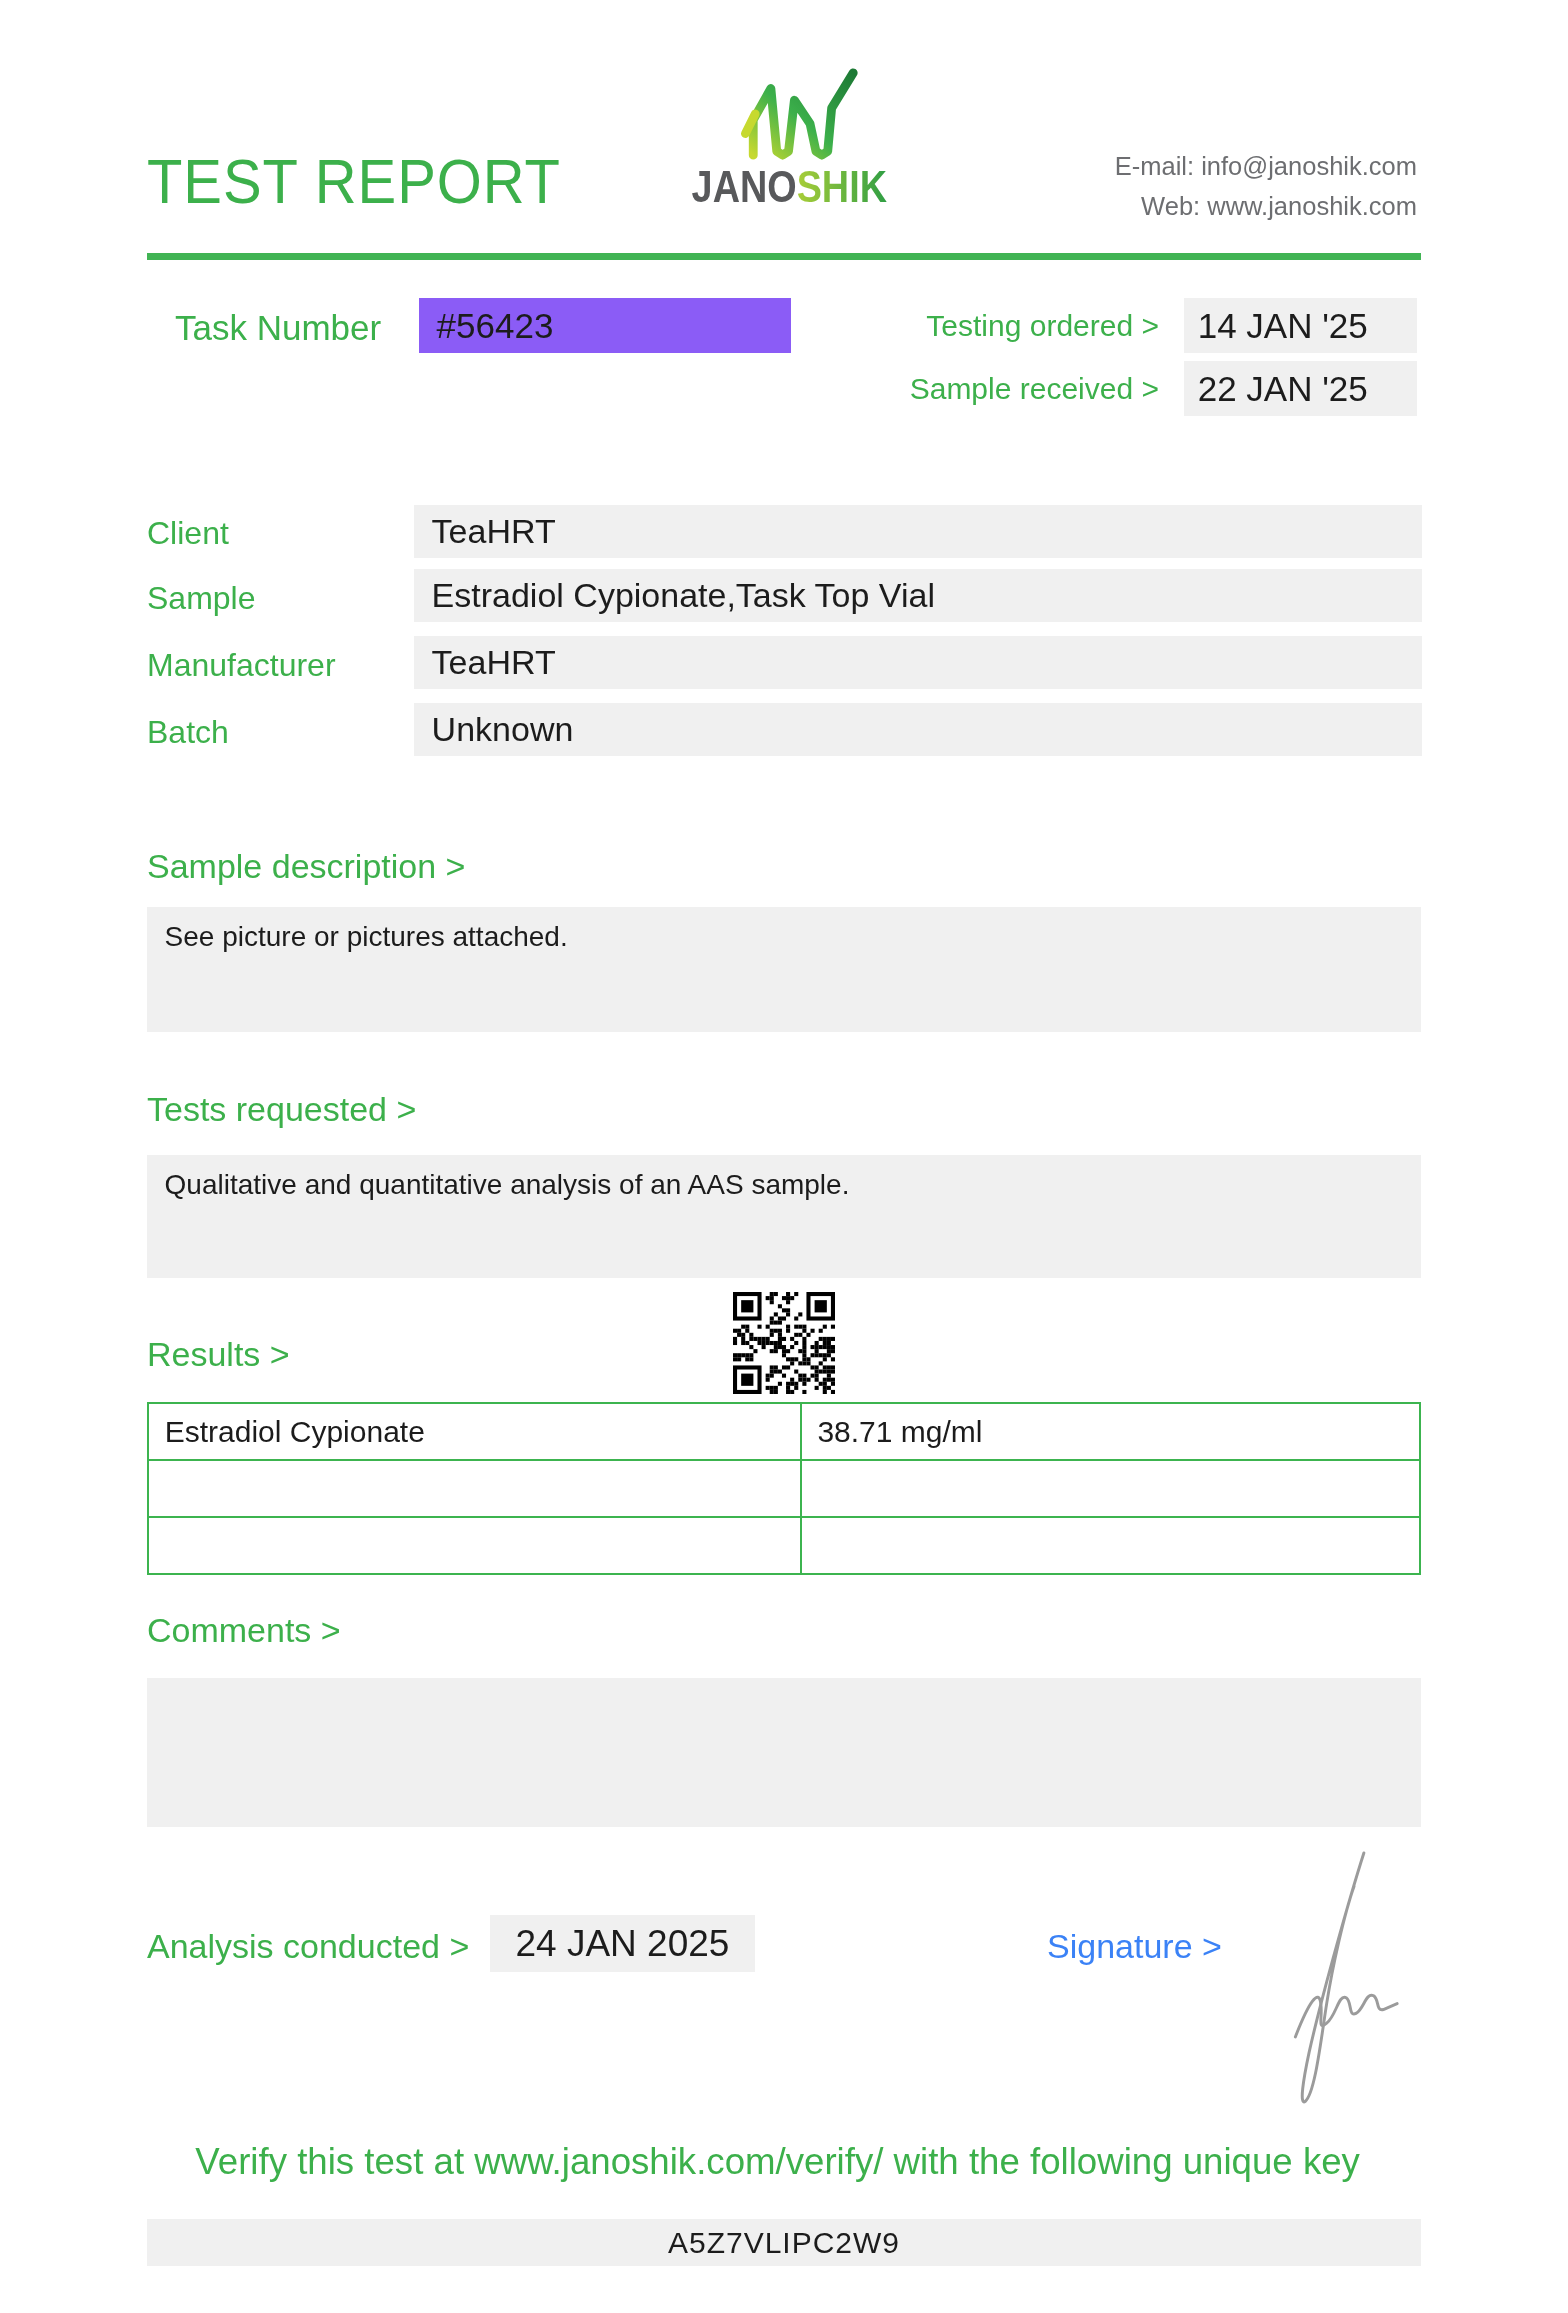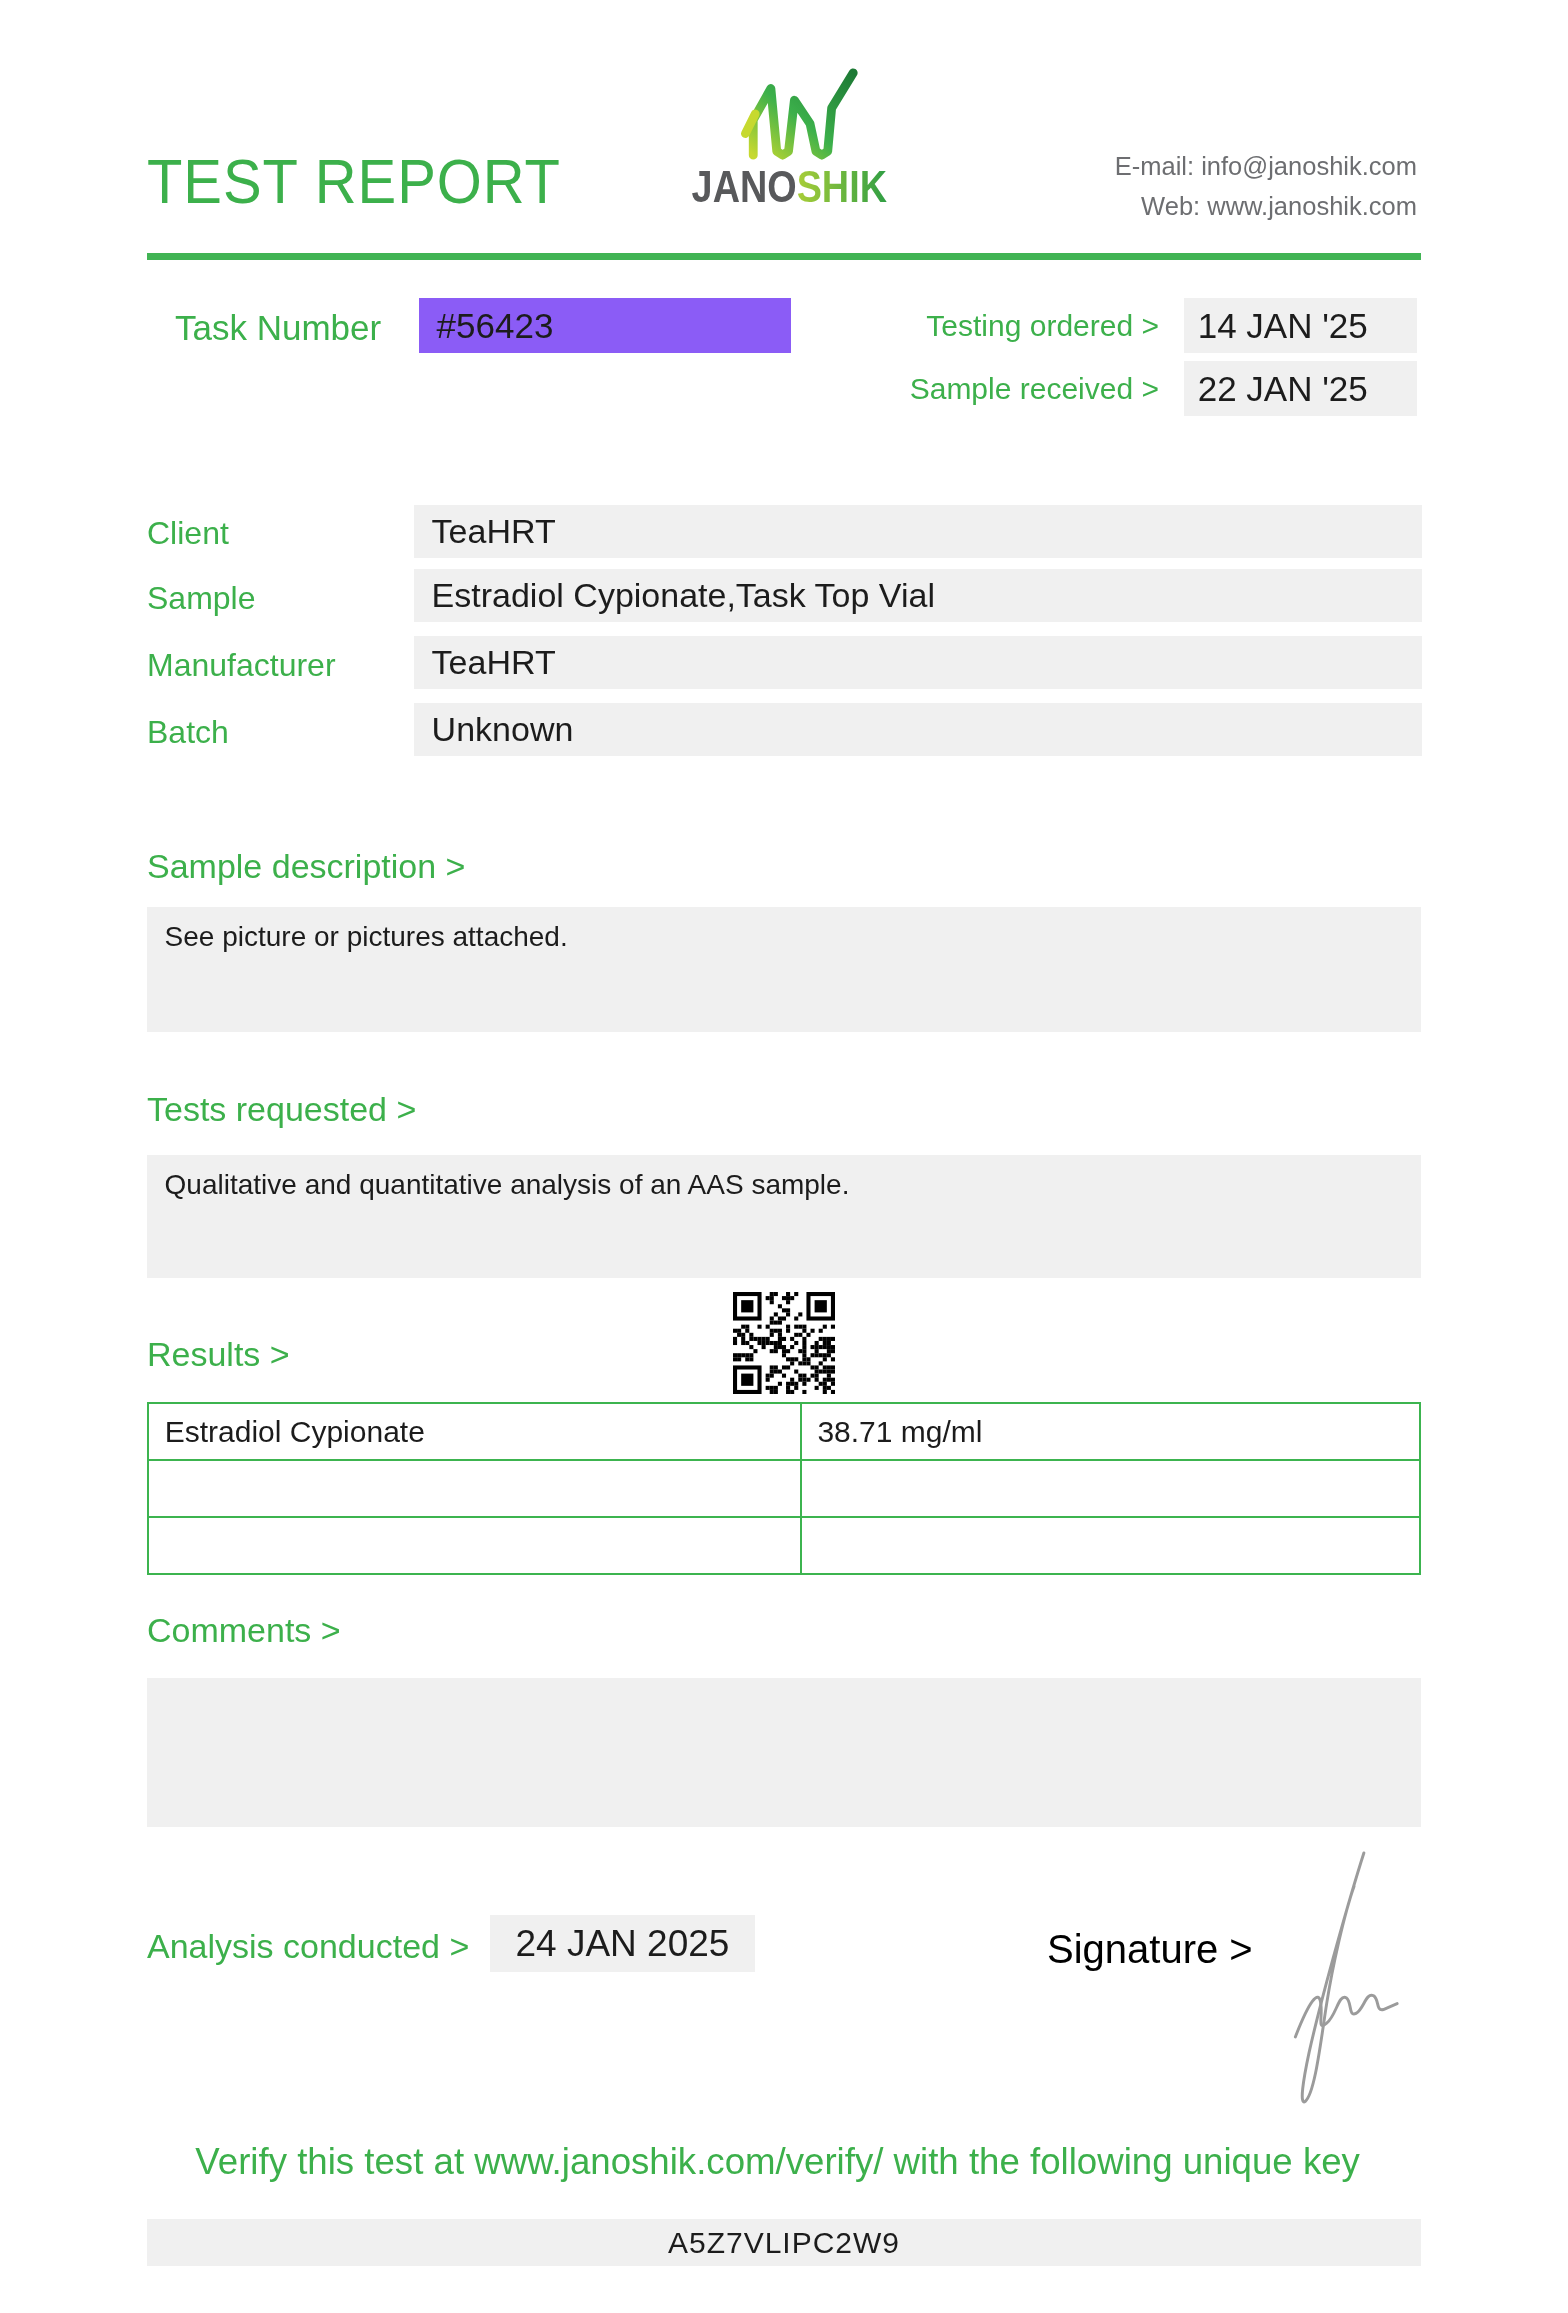--- a/index.html
+++ b/index.html
@@ -63,21 +63,21 @@
     border:2.9px solid #3cb44f;font-size:30px;padding:0 0 0 15.7px;
     height:55px;vertical-align:middle;white-space:nowrap;overflow:hidden;
   }
   .results-table td.c1{width:635px;}
   
   .analysis-label{position:absolute;left:147px;top:1927px;font-size:34px;color:#3cb04b;white-space:nowrap;}
   .analysis-box{
     position:absolute;left:490px;top:1915px;height:57px;background:#f0f0f0;
     font-size:37px;line-height:57px;padding:0 25.5px;white-space:nowrap;
   }
-  .signature-label{position:absolute;left:1047px;top:1927px;font-size:40px;color:#000000;white-space:nowrap;}
+  .signature-label{position:absolute;left:1047px;top:1927px;font-size:34px;color:#3b82f6;white-space:nowrap;}
   .signature{position:absolute;left:1266px;top:1845px;}
   .verify{
     position:absolute;left:147px;top:2141px;width:1274px;text-align:center;
     font-size:37px;color:#3cb04b;white-space:nowrap;transform:scaleX(.99);transform-origin:left;
   }
   .key-box{
     position:absolute;left:147px;top:2219px;width:1274px;height:47px;background:#f0f0f0;
     text-align:center;font-size:30px;line-height:47px;letter-spacing:1px;
   }
 </style>

